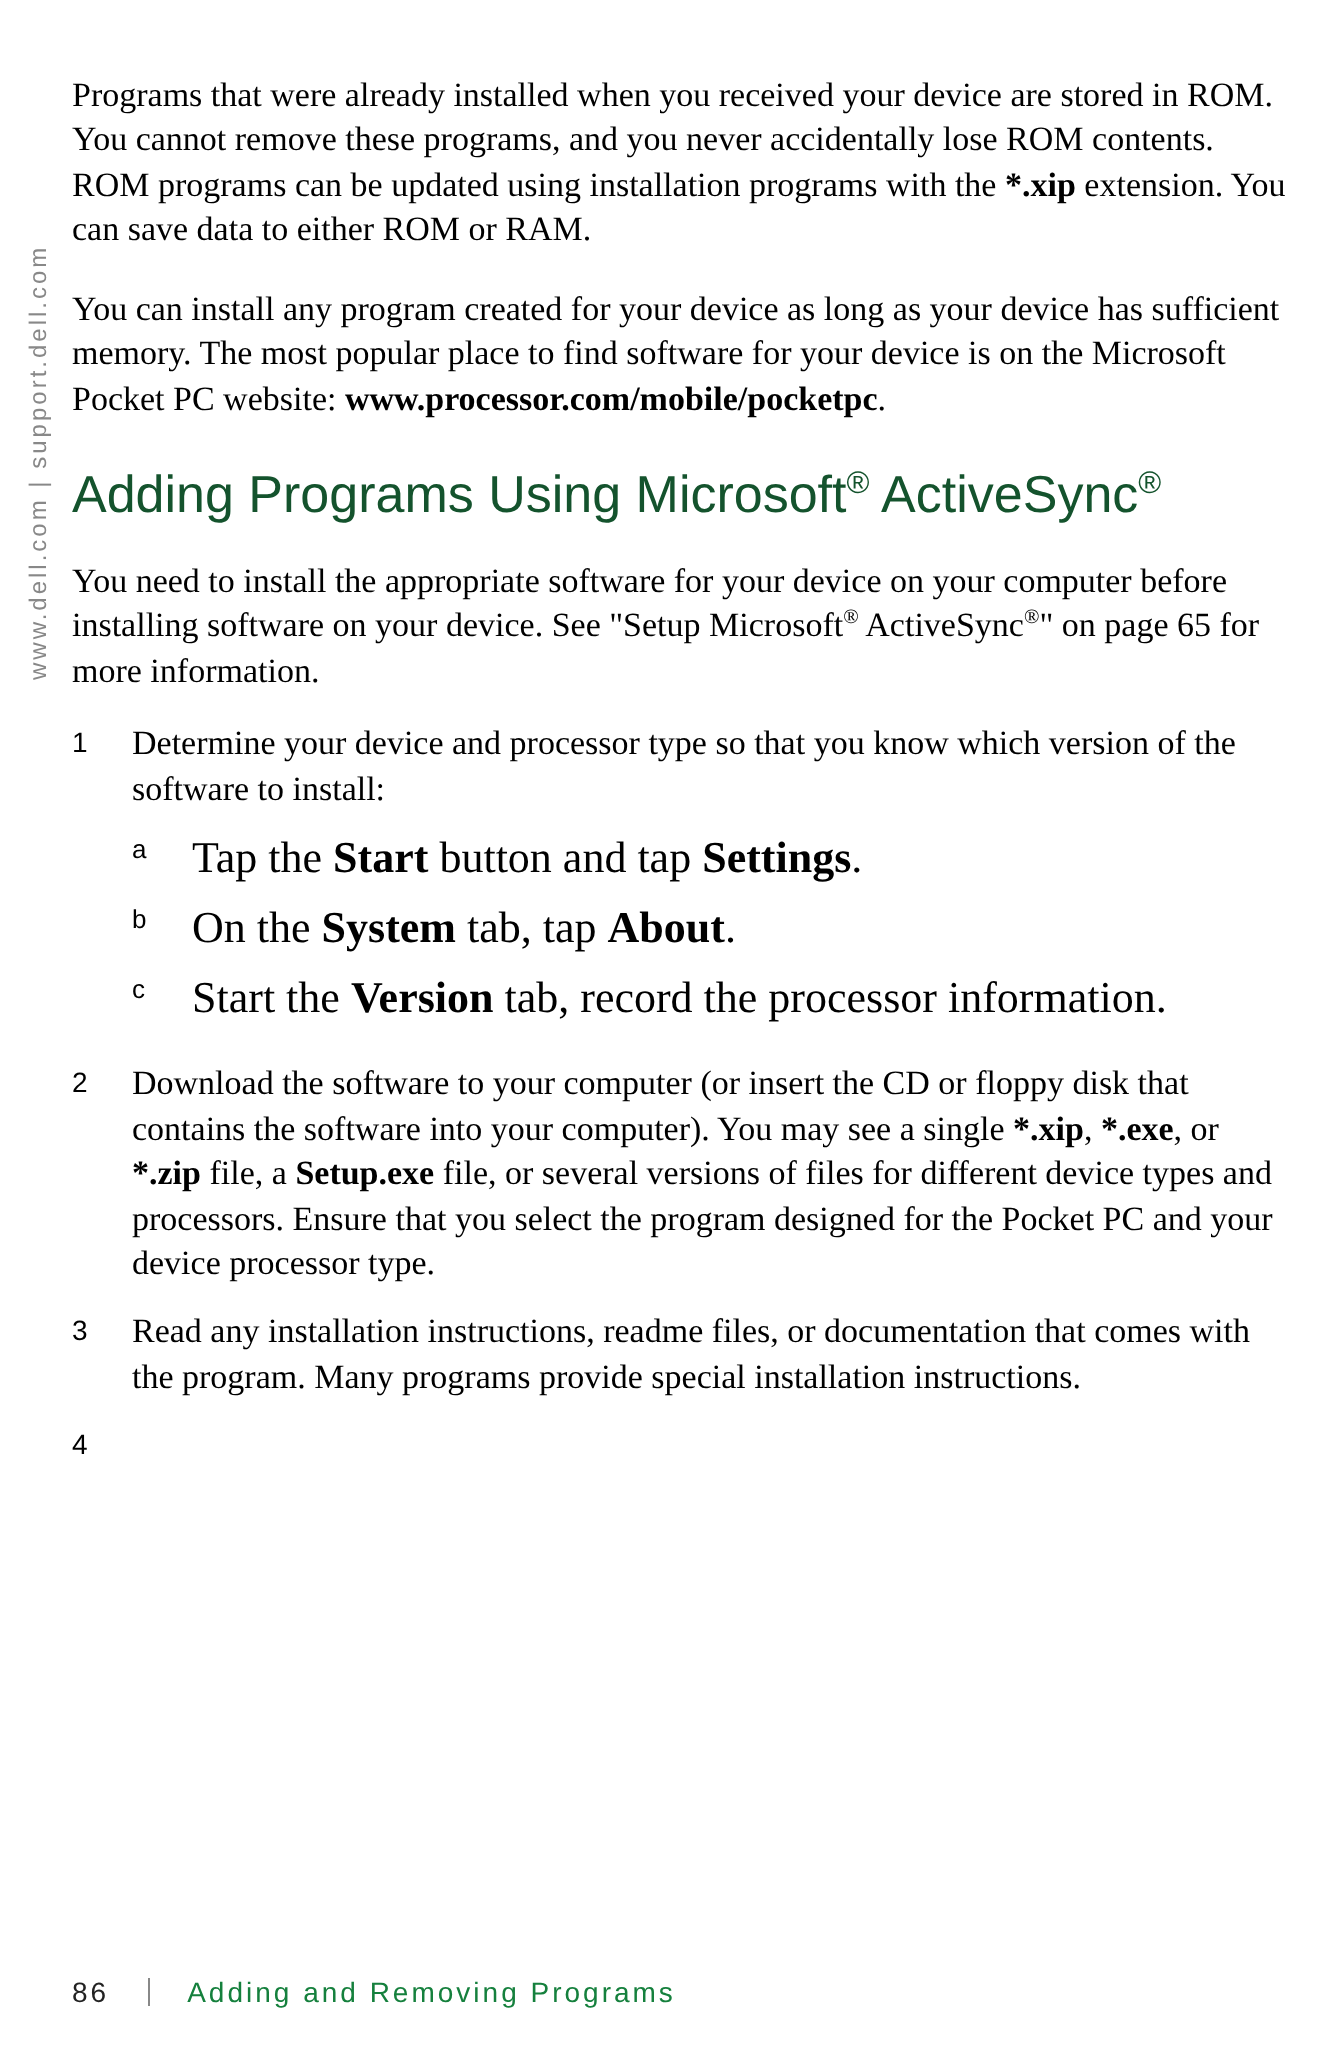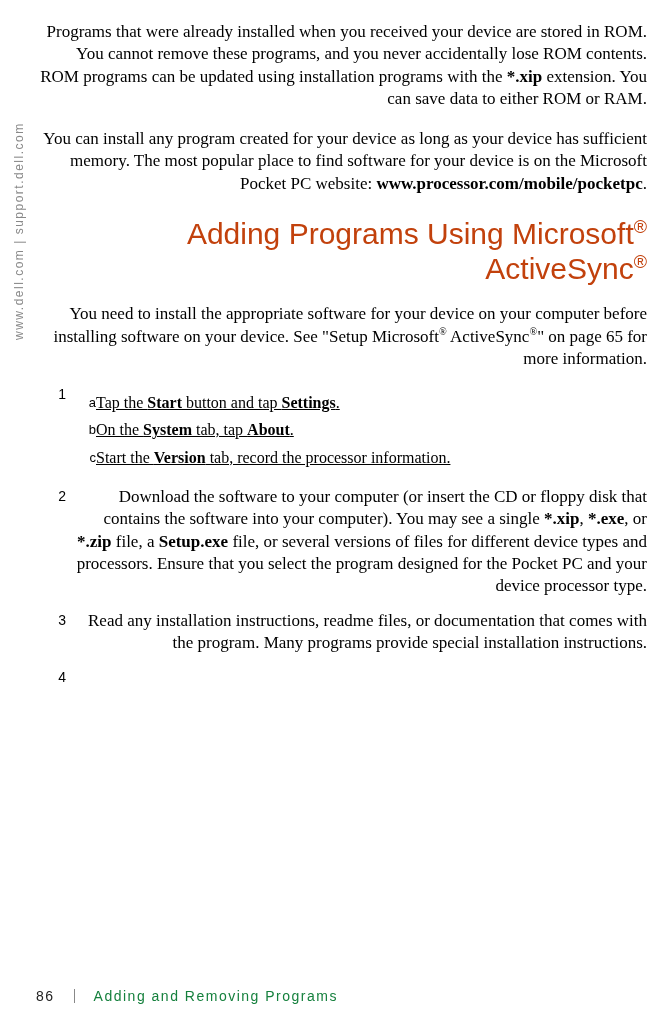--- a/index.html
+++ b/index.html
@@ -22,37 +22,36 @@
     font-size: 12px;
     letter-spacing: 1.5px;
     color: #888;
     writing-mode: vertical-rl;
     transform: rotate(180deg);
     text-align: left;
   }
   .content {
     position: absolute;
     left: 36px;
-    top: 4px;
+    top: 20px;
     right: 18px;
-    text-align: right;
   }
   .para {
     font-size: 17px;
     line-height: 1.32;
     margin-bottom: 14px;
   }
   .bold { font-weight: bold; }
   h1.heading {
     font-family: Verdana, Arial, Helvetica, sans-serif;
     font-weight: normal;
-    font-size: 30px;
+    font-size: 26px;
     line-height: 1.15;
     margin: 22px 0 8px 0;
-    color: #c2410c;
+    color: #14532d;
   }
   .sup {
     font-size: 0.6em;
     vertical-align: super;
     line-height: 0;
   }
   .ol-num {
     list-style: none;
     padding: 0;
     margin: 0;
@@ -82,23 +81,22 @@
     margin-bottom: 6px;
   }
   .ol-alpha .letter {
     font-family: Verdana, Arial, sans-serif;
     font-size: 13px;
     width: 30px;
     flex-shrink: 0;
     padding-top: 2px;
   }
   .ol-alpha .body {
-    font-size: 16px;
+    font-size: 22px;
     line-height: 1.32;
-    text-decoration: underline;
   }
   .footer {
     position: absolute;
     left: 36px;
     bottom: 28px;
     font-family: Verdana, Arial, sans-serif;
     font-size: 14px;
     letter-spacing: 1.5px;
     color: #222;
   }
@@ -133,20 +131,21 @@
   </h1>
 
   <p class="para">
     <span>You need to install the appropriate software for your device on your computer before installing software on your device. See "Setup Microsoft</span><span class="sup">®</span><span> ActiveSync</span><span class="sup">®</span><span>" on page 65 for more information.</span>
   </p>
 
   <ol class="ol-num">
     <li>
       <span class="num">1</span>
       <div class="body">
+        <span>Determine your device and processor type so that you know which version of the software to install:</span>
         <ol class="ol-alpha">
           <li>
             <span class="letter">a</span>
             <div class="body">
               <span>Tap the </span><span class="bold">Start</span><span> button and tap </span><span class="bold">Settings</span><span>.</span>
             </div>
           </li>
           <li>
             <span class="letter">b</span>
             <div class="body">

